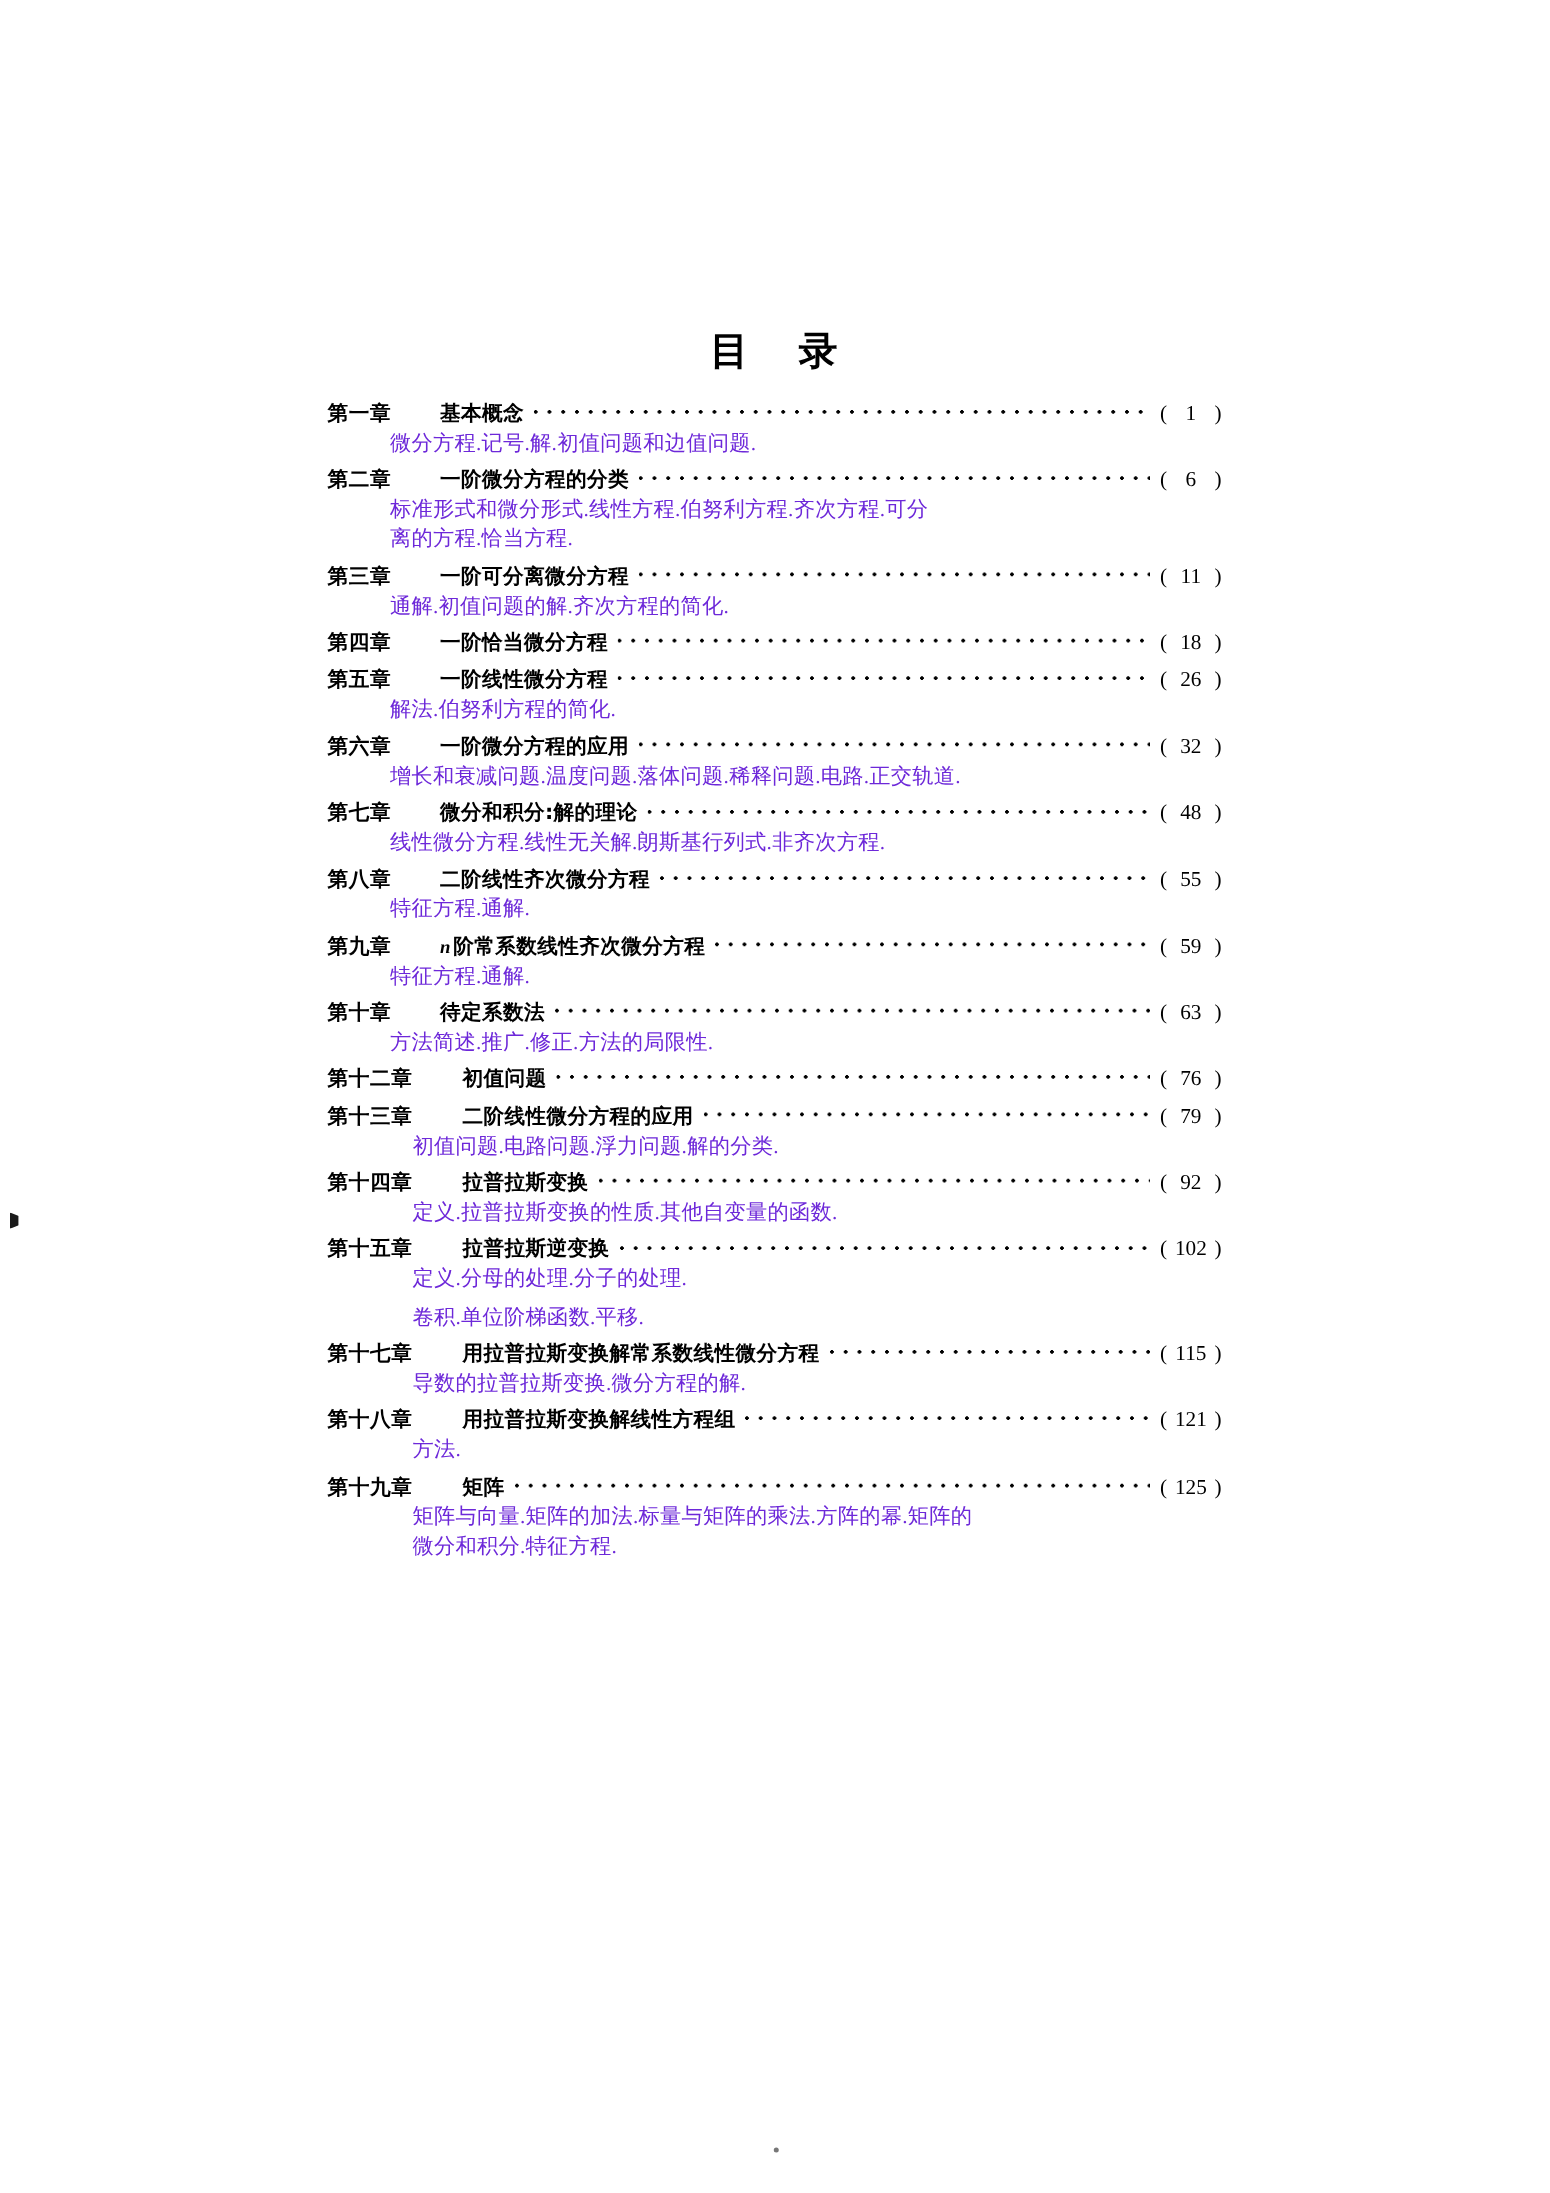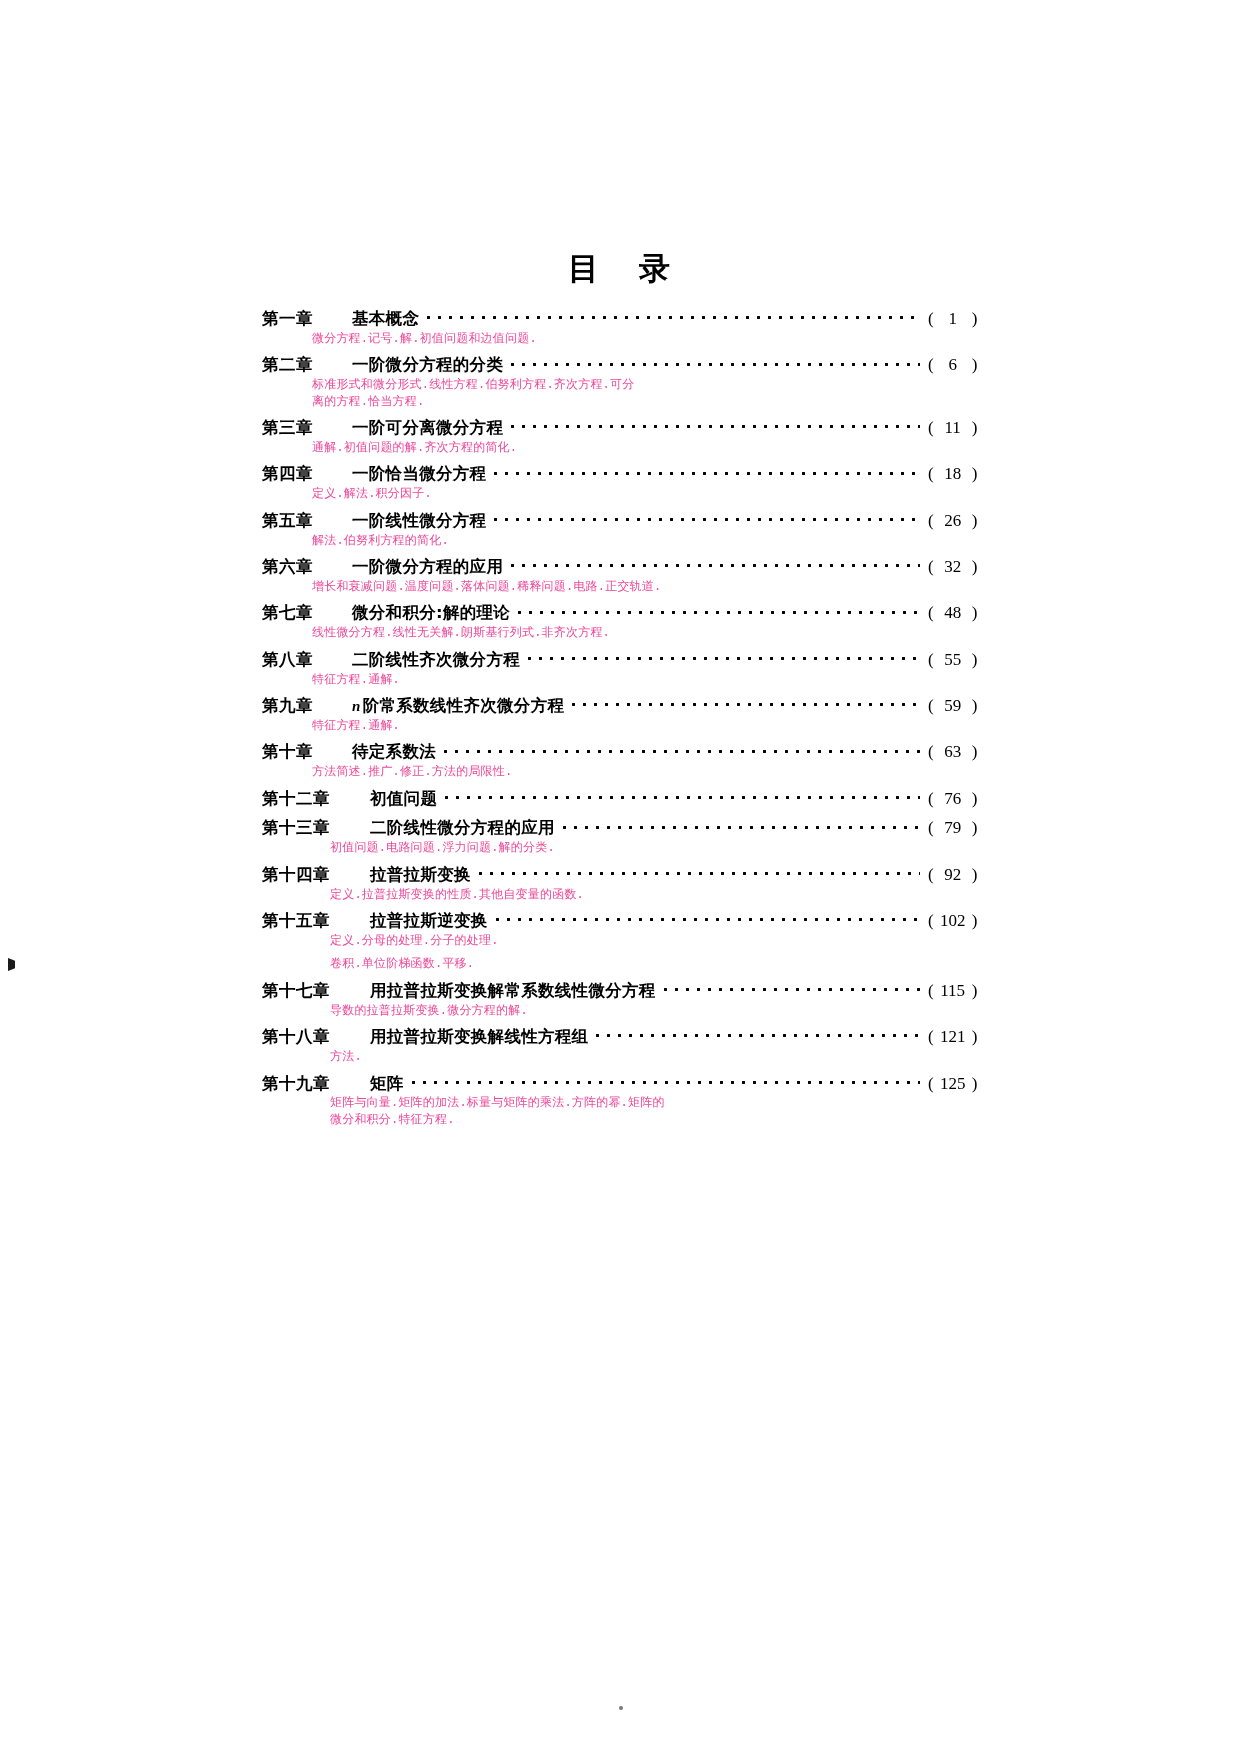--- a/index.html
+++ b/index.html
@@ -11,21 +11,21 @@
     width: 1240px;
     height: 1754px;
     position: relative;
     font-family: "Liberation Serif", "DejaVu Serif", serif;
     color: #111111;
     overflow: hidden;
   }
 
   .page {
     position: absolute;
-    left: 0; top: 0;
+    left: 0; top: 12px;
     width: 1240px;
     height: 1275px;
   }
 
   
   .toc-title {
     position: absolute;
     top: 248px;
     left: 0;
     width: 1240px;
@@ -121,23 +121,23 @@
     white-space: nowrap;
   }
   .pageno .par { padding: 0 2px; }
   .pageno .num {
     display: inline-block;
     min-width: 34px;
     text-align: center;
   }
 
   .sub {
-    font-family: Liberation Mono, monospace;
-    font-size: 12px;
-    color: #ec4899;
+    font-family: Liberation Serif, serif;
+    font-size: 17px;
+    color: #6d28d9;
     line-height: 1.38;
     margin-left: 90px;
     letter-spacing: 0.2px;
     white-space: nowrap;
   }
   .entry.wide .sub { margin-left: 108px; }
 
   
   .entry { padding-bottom: 7px; }
   .entry.nosub { padding-bottom: 7px; }
@@ -200,21 +200,20 @@
         </div>
         <div class="sub">通解.初值问题的解.齐次方程的简化.</div>
       </div>
       <div class="entry">
         <div class="entry-line">
           <span class="chapter-label w3">第四章</span>
           <span class="chapter-title">一阶恰当微分方程</span>
           <span class="leader"></span>
           <span class="pageno"><span class="par">(</span><span class="num">18</span><span class="par">)</span></span>
         </div>
-        <div class="sub">定义.解法.积分因子.</div>
       </div>
       <div class="entry">
         <div class="entry-line">
           <span class="chapter-label w3">第五章</span>
           <span class="chapter-title">一阶线性微分方程</span>
           <span class="leader"></span>
           <span class="pageno"><span class="par">(</span><span class="num">26</span><span class="par">)</span></span>
         </div>
         <div class="sub">解法.伯努利方程的简化.</div>
       </div>

